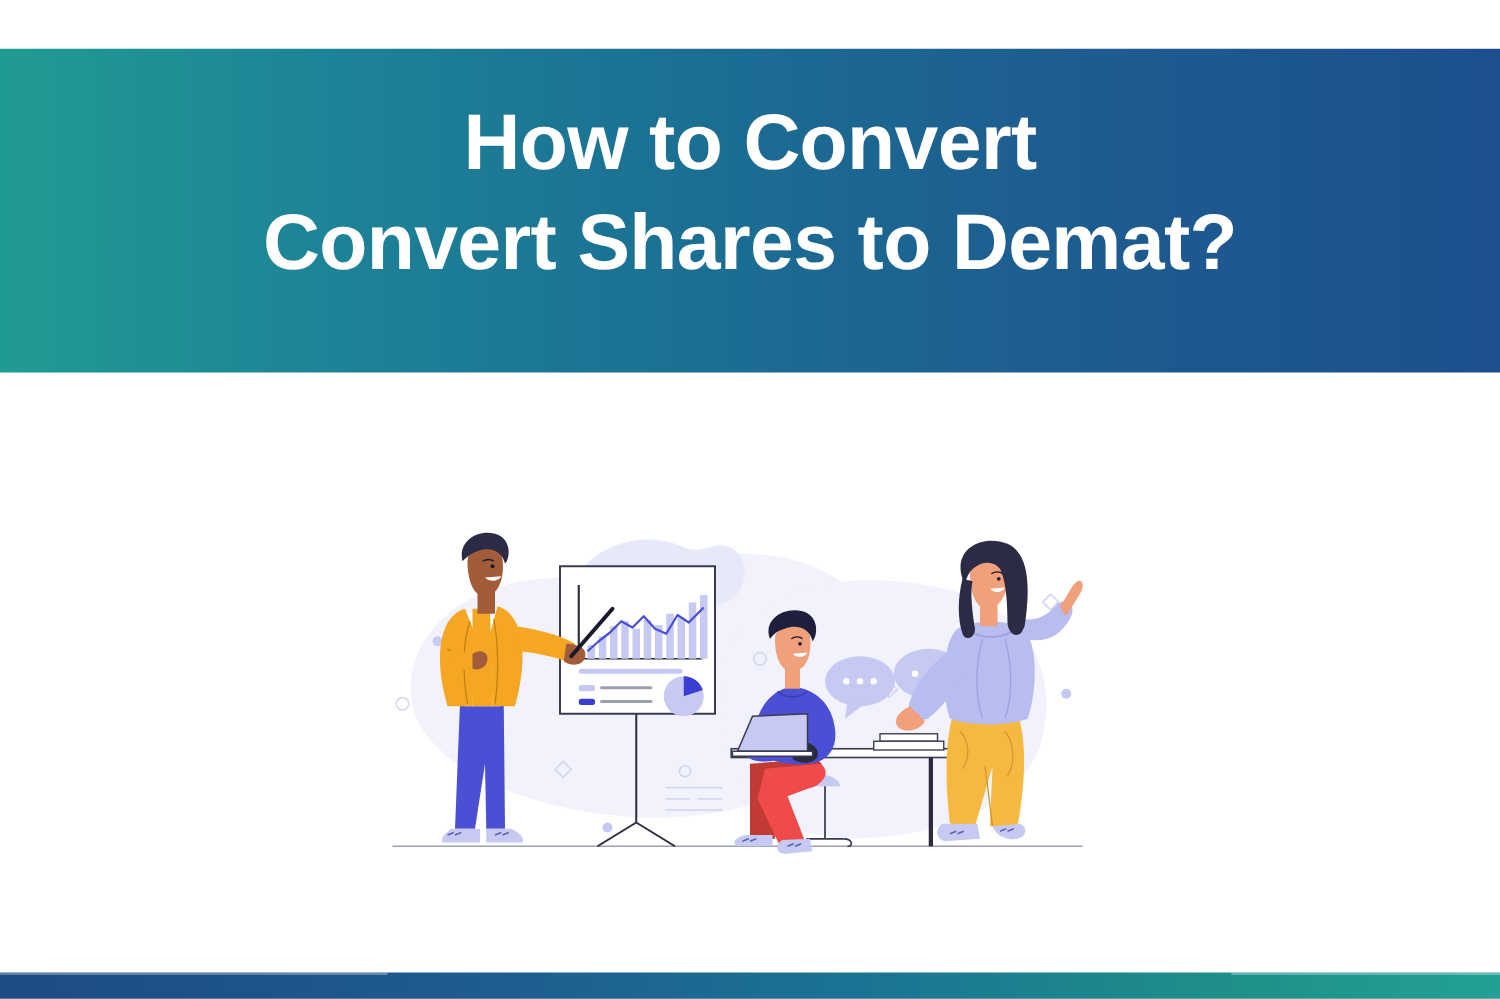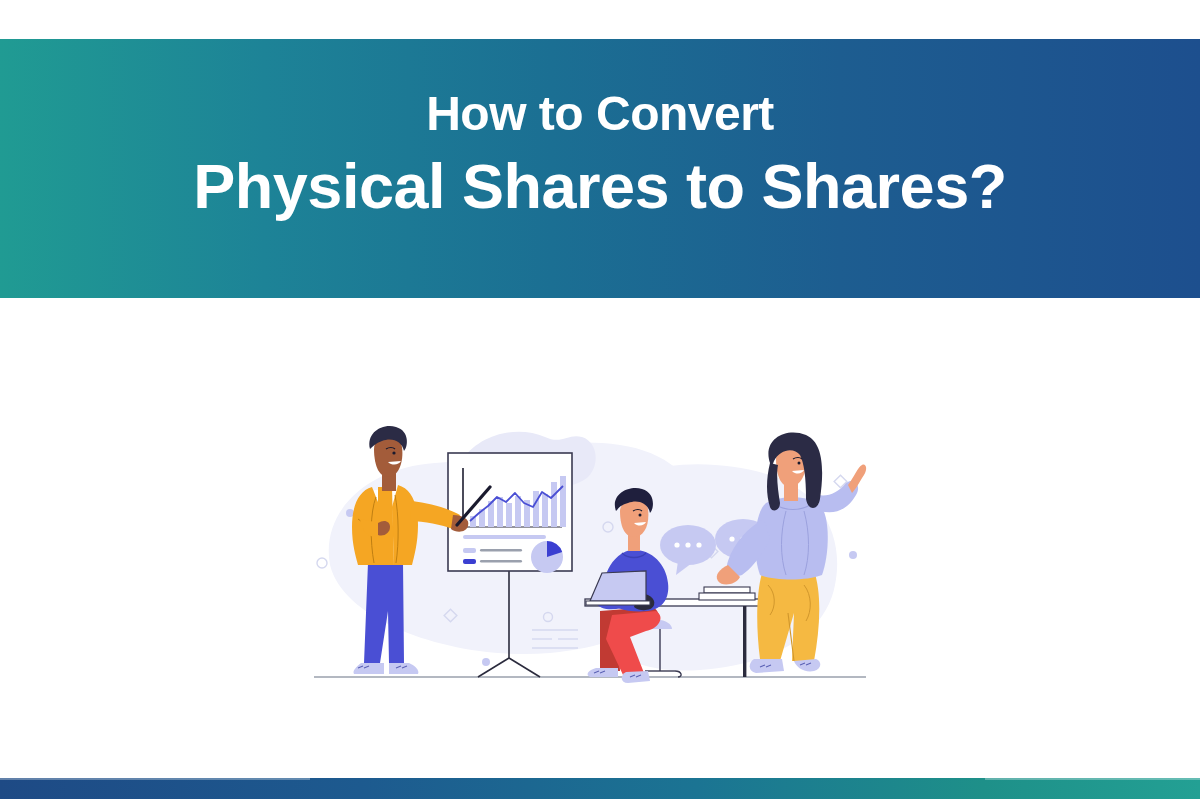--- a/index.html
+++ b/index.html
@@ -50,21 +50,21 @@
   .title-line {
     color: #ffffff;
     font-family: "Liberation Sans", sans-serif;
     font-weight: bold;
     font-size: 64px;
     line-height: 1.0;
     letter-spacing: -0.5px;
     white-space: nowrap;
     text-align: center;
   }
-  .title-line-1 { font-size: 48px; margin-bottom: 17px; }
+  .title-line-1 { font-size: 63px; margin-bottom: 17px; }
   .title-line-2 { font-size: 63px; }
 
   
   .logo-box {
     position: absolute;
     left: 1044px;
     top: 74px;
     width: 134px;
     height: 78px;
     background: #ffffff;
@@ -112,21 +112,21 @@
 </style>
 </head>
 <body>
 
 <div id="page">
 
   <div class="header-banner">
 
     <div class="title-block">
       <div class="title-line title-line-1">How to Convert</div>
-      <div class="title-line title-line-2">Physical Shares to Shares?</div>
+      <div class="title-line title-line-2">Convert Shares to Demat?</div>
     </div>
 
   </div>
 
 
   <div class="illustration-wrap">
     <svg class="illustration-svg" viewBox="0 0 580 290" xmlns="http://www.w3.org/2000/svg">
 
       <g>
         <path d="M30 150 C 20 95, 70 52, 135 48 C 200 44, 250 20, 320 30 C 390 40, 420 95, 400 150

